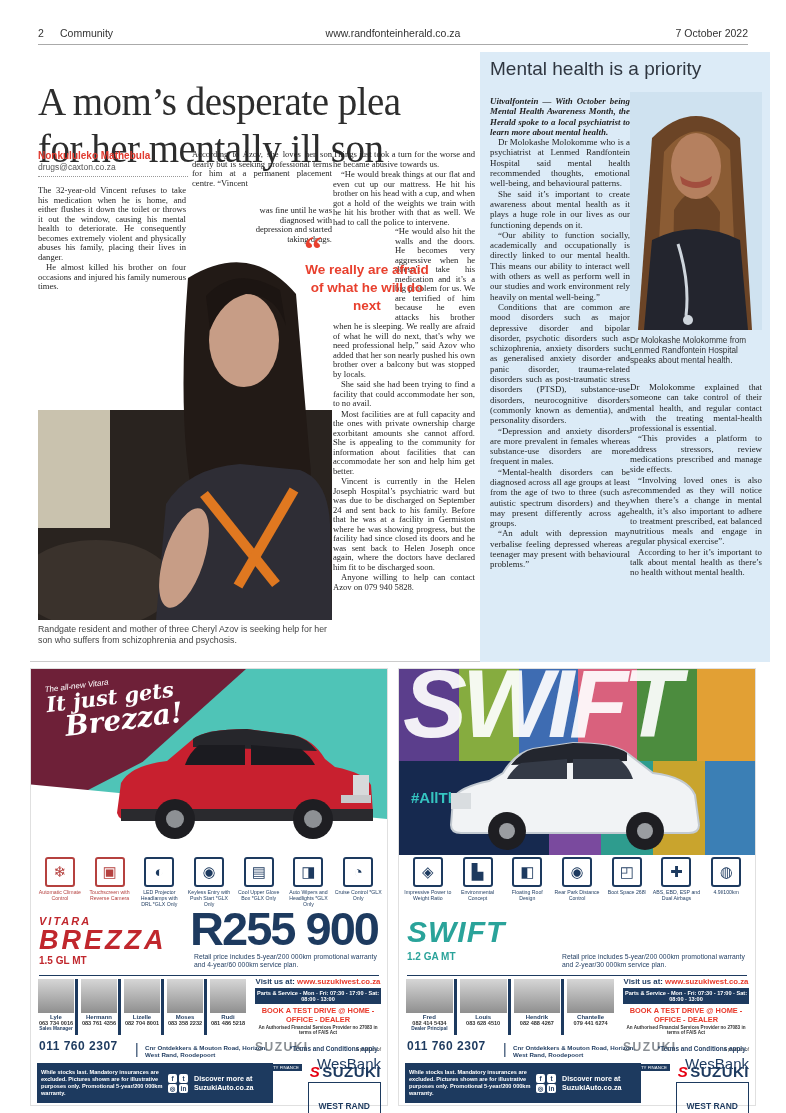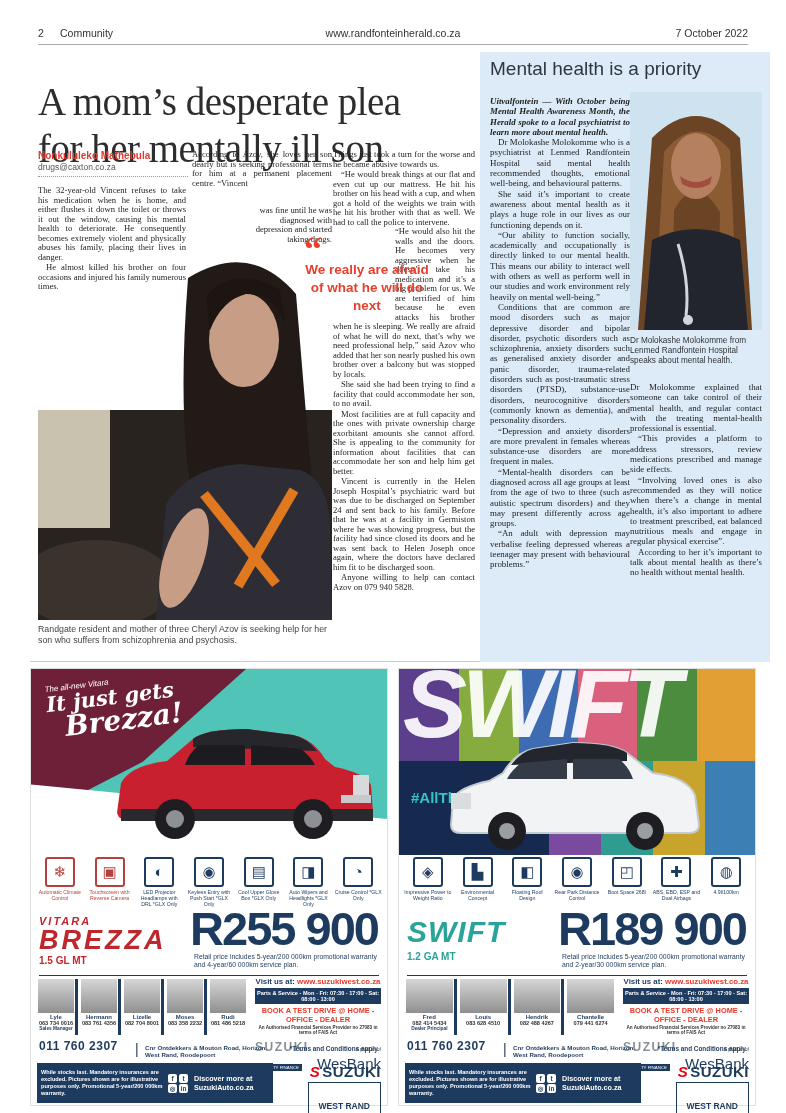--- a/index.html
+++ b/index.html
@@ -401,21 +401,20 @@
     <div class="feat">
         <div class="fbox">◍</div>
         <div class="flabel">4.9l/100km</div>
       </div>
   </div>
   <div class="logoprice">
     <div class="adlogo">
       <div class="swiftlogo">SWIFT</div>
       <div class="variant tealv">1.2 GA MT</div>
     </div>
-    <div class="price">R189 900</div>
     <div class="retail">Retail price includes 5-year/200 000km promotional warranty and 2-year/30 000km service plan.</div>
   </div>
   <div class="divline"></div>
   <div class="salesrow">
     <div class="sp">
         <div class="ph"></div>
         <div class="nm">Fred</div>
         <div class="tel">082 414 5434</div>
         <div class="rl">Dealer Principal</div>
       </div>

